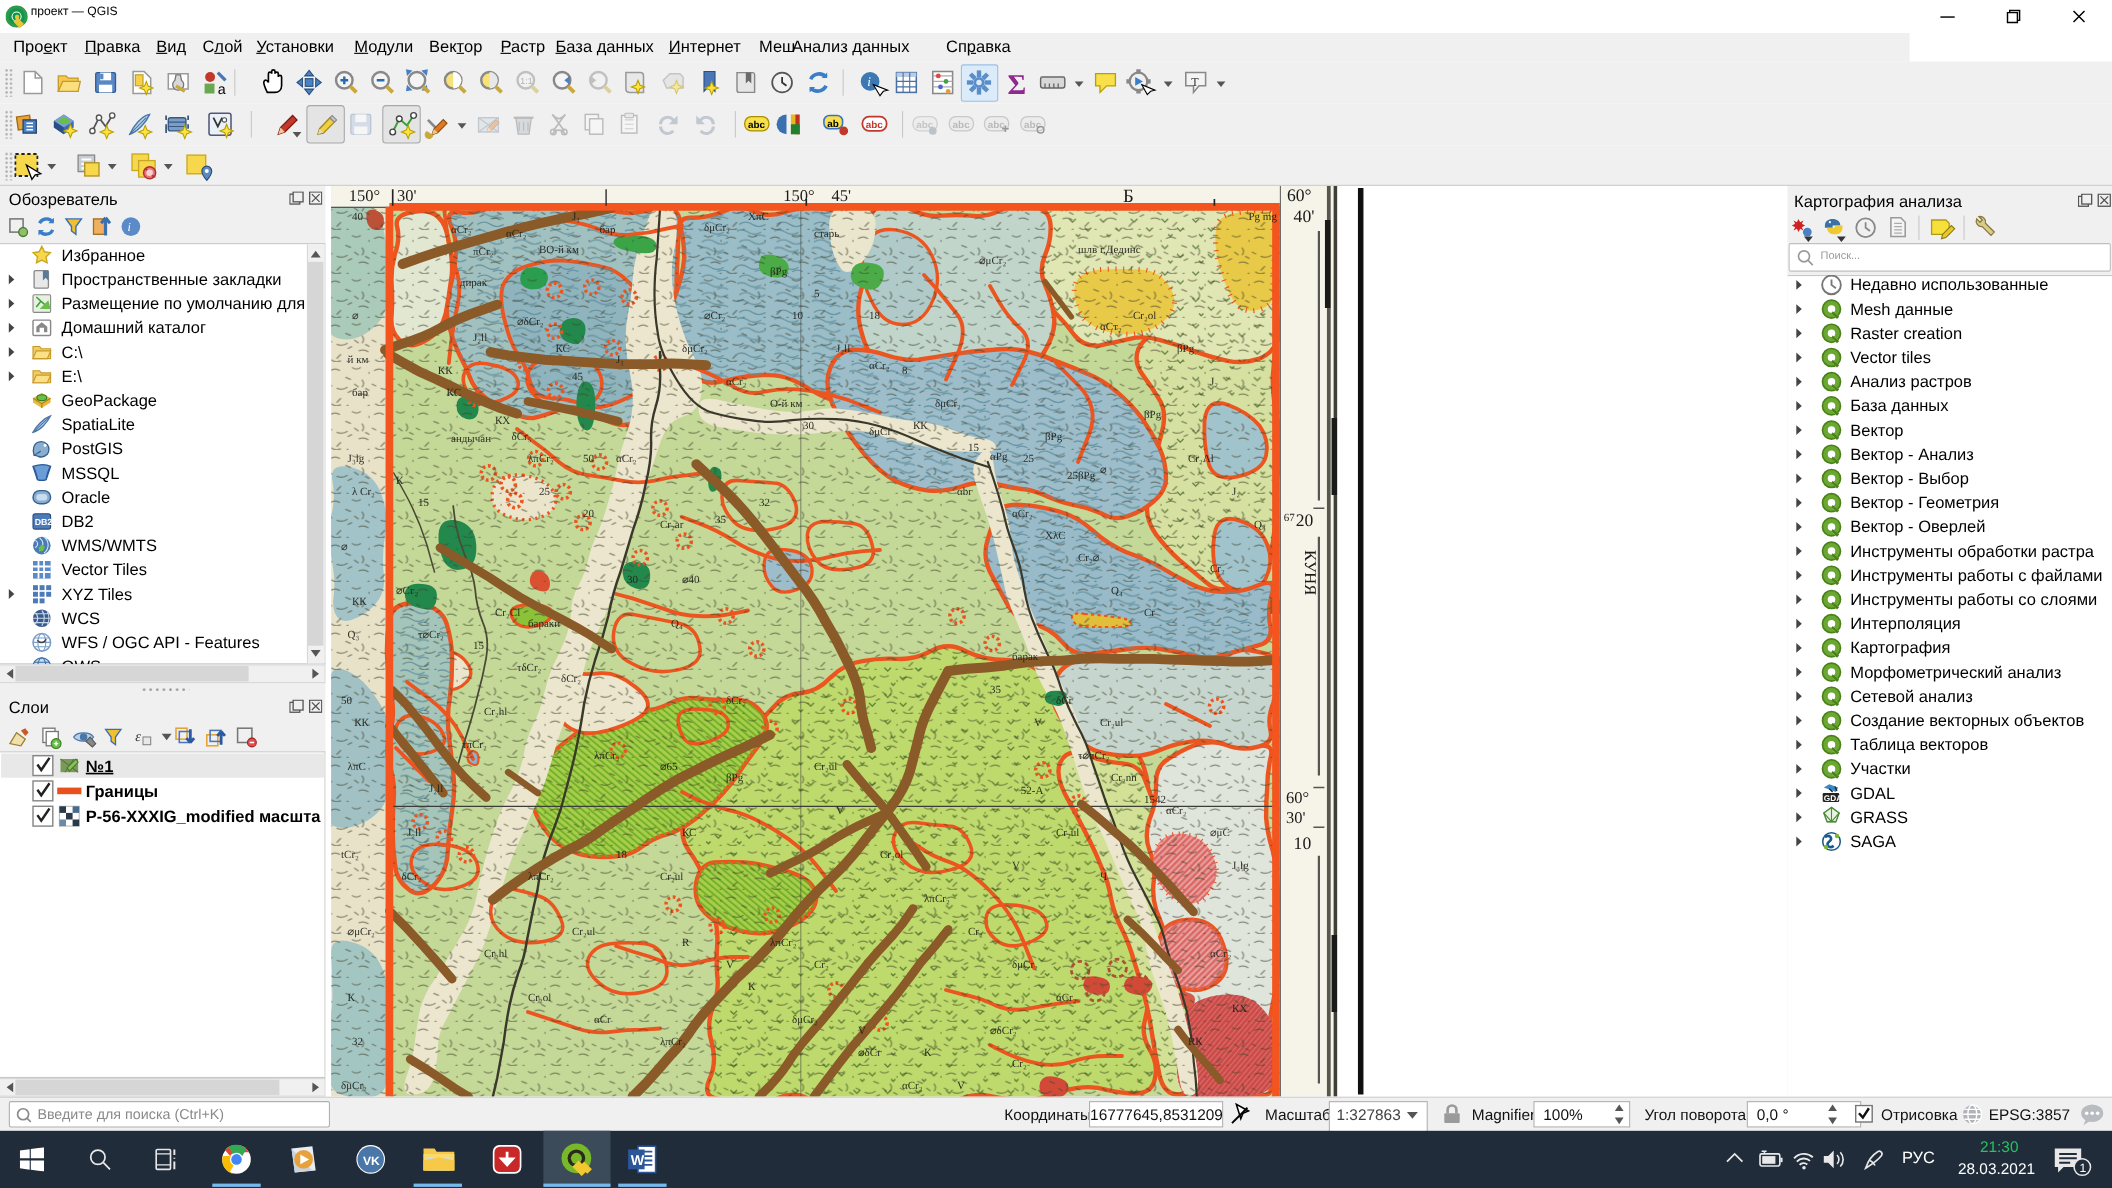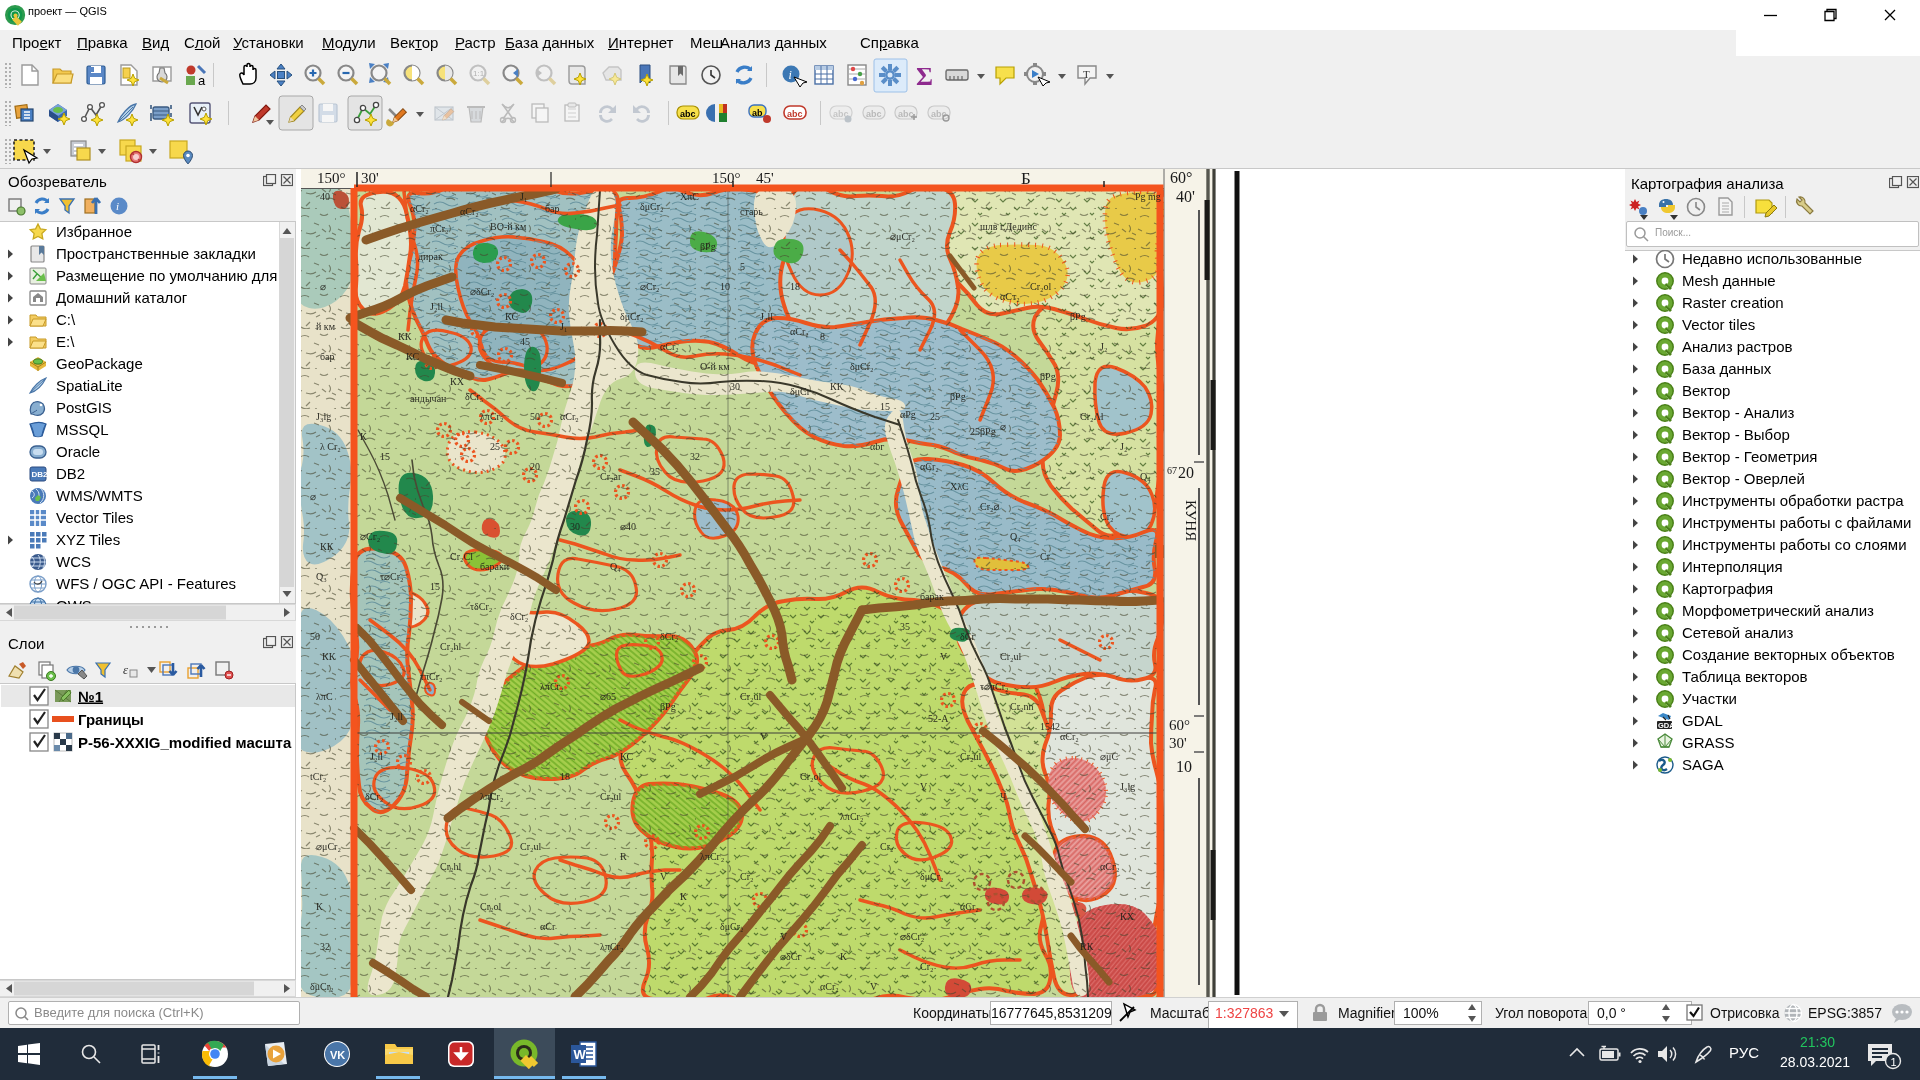--- a/index.html
+++ b/index.html
@@ -1365,21 +1365,21 @@
       <path d="M10.5 10.5L14 14" stroke="#888" stroke-width="1.5"></path>
     </svg>
  <div class="abs" style="left:34px;top:7px;font-size:13px;color:#8a8a8a;">Введите для поиска (Ctrl+K)</div>
  <div class="abs" style="left:913px;top:7px;font-size:14px;color:#111;">Координаты</div>
  <div class="abs" style="left:990px;top:3px;width:122px;height:24px;background:#fff;border:1px solid #b0b0b0;font-size:14px;color:#111;text-align:left;line-height:22px;">16777645,8531209</div>
  <svg class="abs" style="left:1117px;top:4px" width="22" height="22" viewBox="0 0 22 22">
       <path d="M7 2l4 13 2-5 5-2z" fill="#fff" stroke="#000" stroke-width="1.4"></path>
       <path d="M3 19L17 5" stroke="#000" stroke-width="1.8"></path>
     </svg>
  <div class="abs" style="left:1150px;top:7px;font-size:14px;color:#111;">Масштаб</div>
- <div class="abs" style="left:1208px;top:3px;width:90px;height:36px;background:#fff;border:1px solid #b0b0b0;font-size:14px;color:#ef4444;padding-left:6px;line-height:22px;">1:327863</div>
+ <div class="abs" style="left:1208px;top:3px;width:90px;height:36px;background:#fff;border:1px solid #b0b0b0;font-size:14px;color:#404040;padding-left:6px;line-height:22px;">1:327863</div>
  <svg class="abs" style="left:1272px;top:3px" width="24" height="24">
       <path d="M7 10h10l-5 6z" fill="#555"></path>
     </svg>
  <svg class="abs" style="left:1310px;top:5px" width="20" height="20" viewBox="0 0 20 20">
       <rect x="3" y="9" width="14" height="9" rx="1" fill="#9a9a9a"></rect>
       <path d="M6 9V6a4 4 0 0 1 8 0v3" fill="none" stroke="#9a9a9a" stroke-width="2.4"></path>
     </svg>
  <div class="abs" style="left:1338px;top:7px;font-size:14px;color:#111;">Magnifier</div>
  <div class="abs" style="left:1394px;top:3px;width:88px;height:24px;background:#fff;border:1px solid #b0b0b0;font-size:14px;color:#111;padding-left:8px;line-height:22px;">100%</div>
  <svg class="abs" style="left:1462px;top:3px" width="20" height="24">

